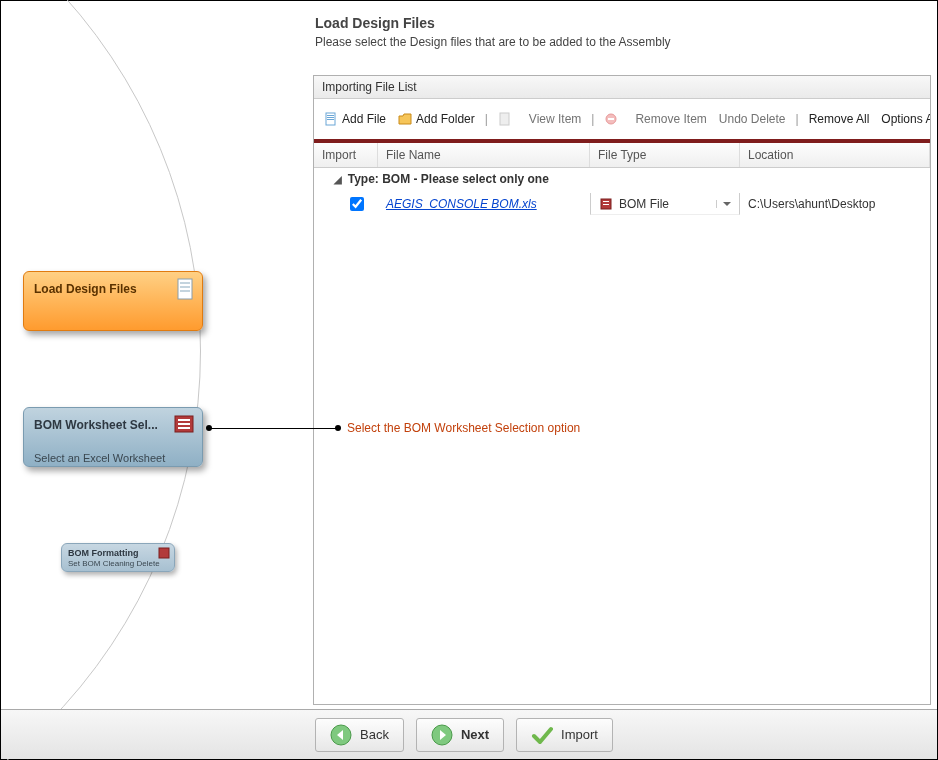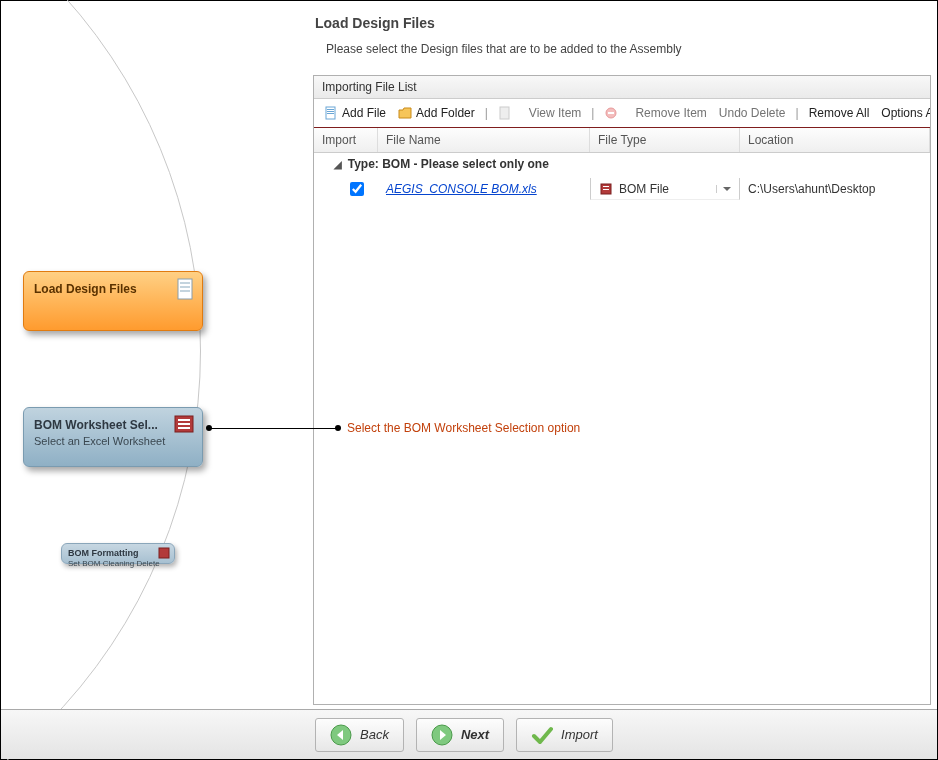--- a/index.html
+++ b/index.html
@@ -39,21 +39,21 @@
   }
   .header h1 {
     font-size: 14px;
     font-weight: bold;
     color: #444;
     margin: 6px 0 4px 0;
   }
   .header p {
     font-size: 12px;
     color: #444;
-    margin: 11px;
+    margin: 0;
   }
   .content-panel {
     position: absolute;
     left: 312px;
     top: 74px;
     right: 6px;
     bottom: 54px;
     border: 1px solid #b0b0b0;
     background: #fff;
     z-index: 3;
@@ -61,23 +61,23 @@
   .panel-title {
     padding: 4px 8px;
     font-size: 12px;
     color: #333;
     background: linear-gradient(#f8f8f8, #eaeaea);
   }
   .toolbar {
     display: flex;
     align-items: center;
     gap: 4px;
-    padding: 6px 6px;
+    padding: 12px 6px;
     border-top: 1px solid #ccc;
-    border-bottom: 1px solid #7f1d1d;
+    border-bottom: 4px solid #7f1d1d;
     background: #fff;
     font-size: 12px;
     white-space: nowrap;
     overflow: hidden;
   }
   .tb-item {
     display: inline-flex;
     align-items: center;
     gap: 4px;
     padding: 1px 4px;
@@ -152,25 +152,25 @@
   .card.active {
     background: linear-gradient(#ffd084, #ff9b2e);
     border: 1px solid #e07b10;
   }
   .card.active .title { font-weight: bold; color: #5a3200; }
   .card.idle {
     background: linear-gradient(#c0d3df, #8fb0c5);
     border: 1px solid #7a9bb0;
   }
   .card.idle .title { font-weight: bold; color: #2e3842; }
-  .card.idle .subtitle { font-size: 11px; color: #3a4750; margin-top: 3px; }
+  .card.idle .subtitle { font-size: 11px; color: #3a4750; margin-top: 20px; }
   .card.small {
     left: 38px;
     width: 114px;
-    height: 21px;
+    height: 29px;
     padding: 4px 6px;
     box-shadow: 2px 3px 5px rgba(0,0,0,0.3);
     background: linear-gradient(#c7d7e2, #a7c0d1);
     border: 1px solid #8aa6ba;
     margin-bottom: 0;
   }
   .card.small .title { font-size: 9px; font-weight: bold; color: #2e3842; }
   .card.small .subtitle { font-size: 8px; color: #3a4750; margin-top: 1px; }
   .card .card-icon {
     position: absolute;
@@ -209,21 +209,20 @@
     position: absolute;
     left: 0; right: 0; bottom: 0;
     height: 50px;
     display: flex;
     align-items: center;
     gap: 12px;
     padding-left: 314px;
     border-top: 1px solid #a9a9a9;
     background: linear-gradient(#f7f7f7, #e4e4e4);
     z-index: 4;
-    font-style: italic;
   }
   .btn {
     display: inline-flex;
     align-items: center;
     gap: 8px;
     height: 34px;
     min-width: 78px;
     padding: 0 14px;
     border: 1px solid #b3b3b3;
     border-radius: 3px;

